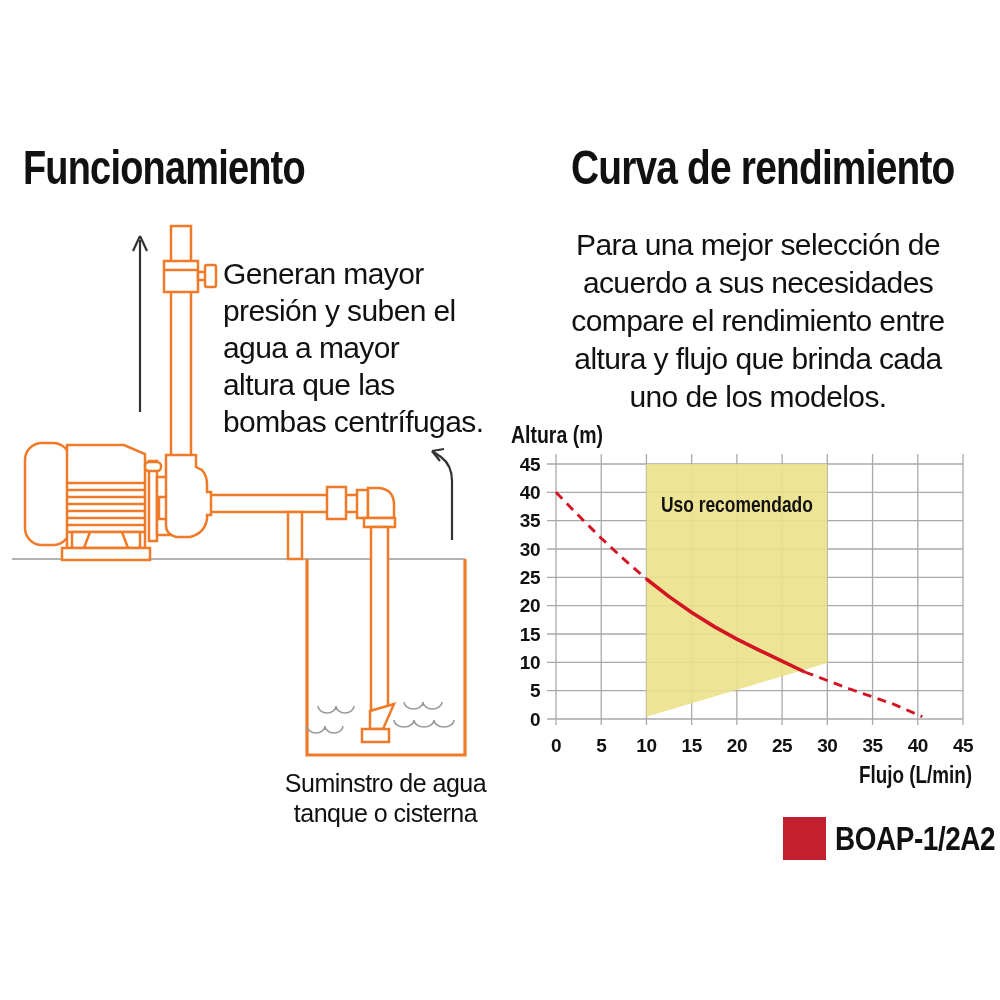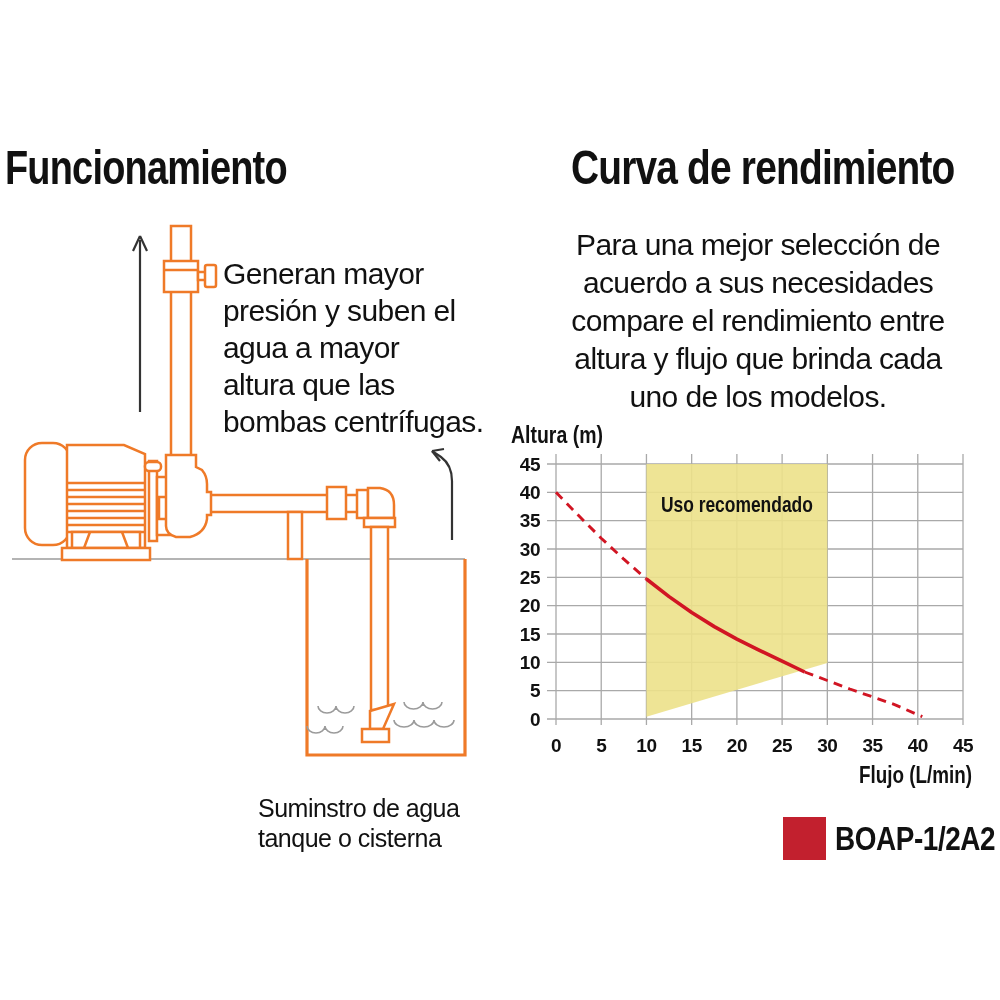--- a/index.html
+++ b/index.html
@@ -4,28 +4,28 @@
 <style>
   html,body{margin:0;padding:0;}
   body{
     width:1000px;height:1000px;position:relative;background:#fff;
     font-family:"Liberation Sans",sans-serif;color:#111;overflow:hidden;
     --orange:#ef7a28;--badge-red:#c2202e;--gray-line:#9b9b9b;--arrow:#333;
   }
   .abs{position:absolute;}
   .heading-wrap{position:absolute;top:144px;line-height:1;white-space:nowrap;}
   .heading{display:inline-block;font-weight:700;font-size:48px;letter-spacing:-1px;transform-origin:left top;}
-  #title-left{left:5px;}
+  #title-left{left:23px;}
   #title-left .heading{transform:scaleX(0.79);}
   #title-right{left:513px;width:500px;text-align:center;}
   #title-right .heading{transform:scaleX(0.81);transform-origin:center top;}
   .preline{white-space:pre-line;}
   #left-desc{left:223px;top:255px;width:275px;font-size:30px;line-height:37px;letter-spacing:-0.6px;}
   #right-desc{left:512px;top:226px;width:492px;text-align:center;font-size:30px;line-height:38px;letter-spacing:-0.6px;}
-  #tank-caption{left:258px;top:794px;width:255px;text-align:left;font-size:25px;line-height:29.5px;letter-spacing:-0.5px;}
+  #tank-caption{left:258px;top:769px;width:255px;text-align:center;font-size:25px;line-height:29.5px;letter-spacing:-0.5px;}
   #pump-svg{left:0;top:200px;}
   #chart-svg{left:500px;top:412px;}
   #chart-svg text{fill:#111;}
   #chart-svg .tick{font-size:19px;font-weight:700;letter-spacing:-0.5px;}
   #chart-svg .axis-title{font-size:23px;font-weight:700;}
   #chart-svg .region-label{font-size:22px;font-weight:700;}
   #model-badge{left:783px;top:817px;display:flex;align-items:center;height:43px;}
   #model-swatch{width:43px;height:43px;background:var(--badge-red);flex:0 0 auto;}
   #model-label{display:inline-block;margin-left:9px;font-size:34px;font-weight:700;letter-spacing:-0.5px;transform:scaleX(0.82);transform-origin:left center;white-space:nowrap;}
 </style>

